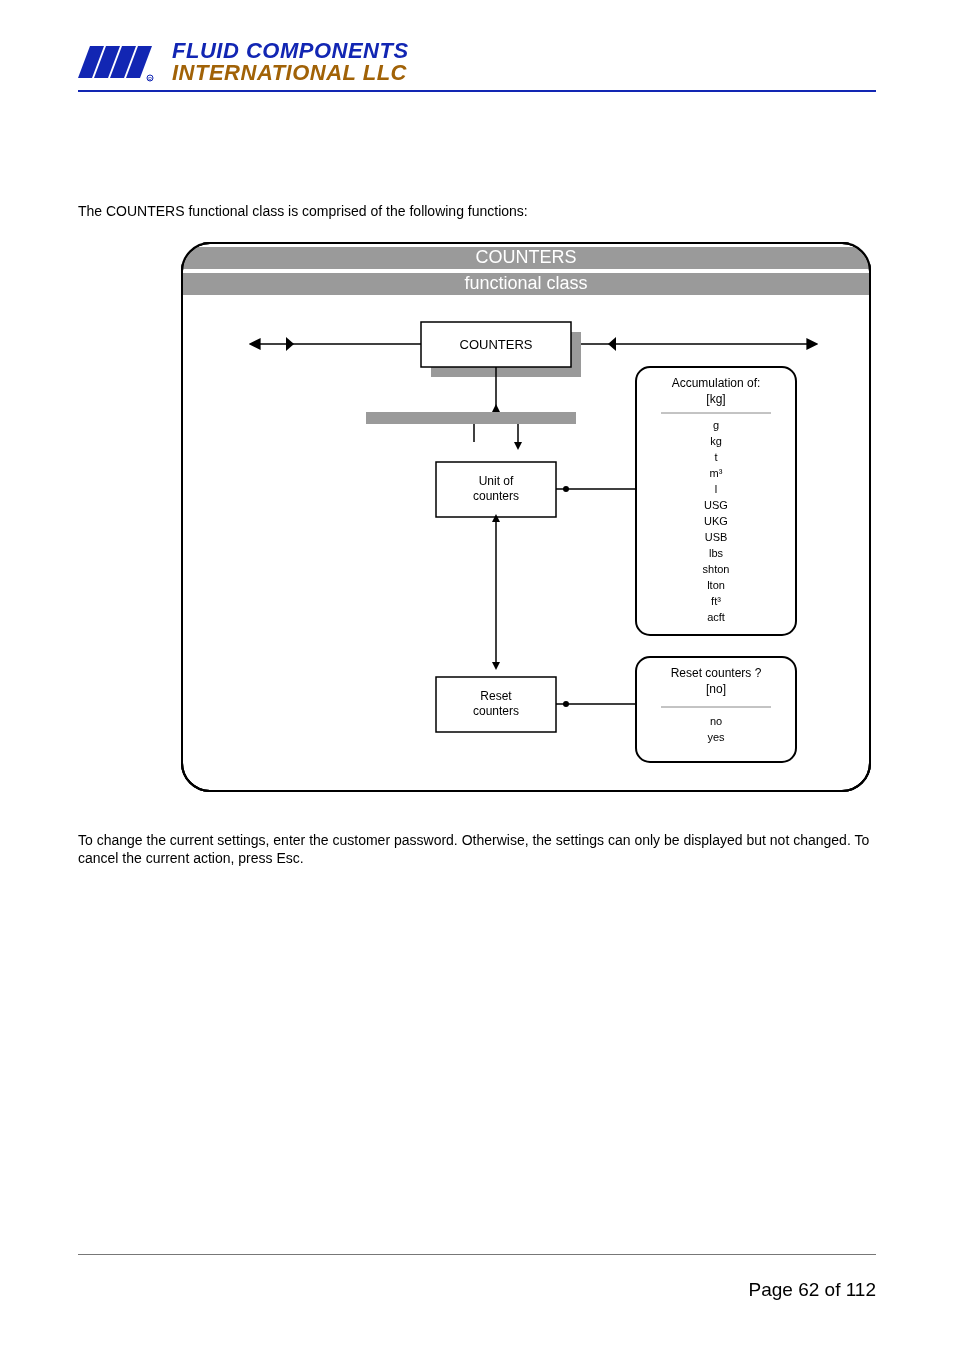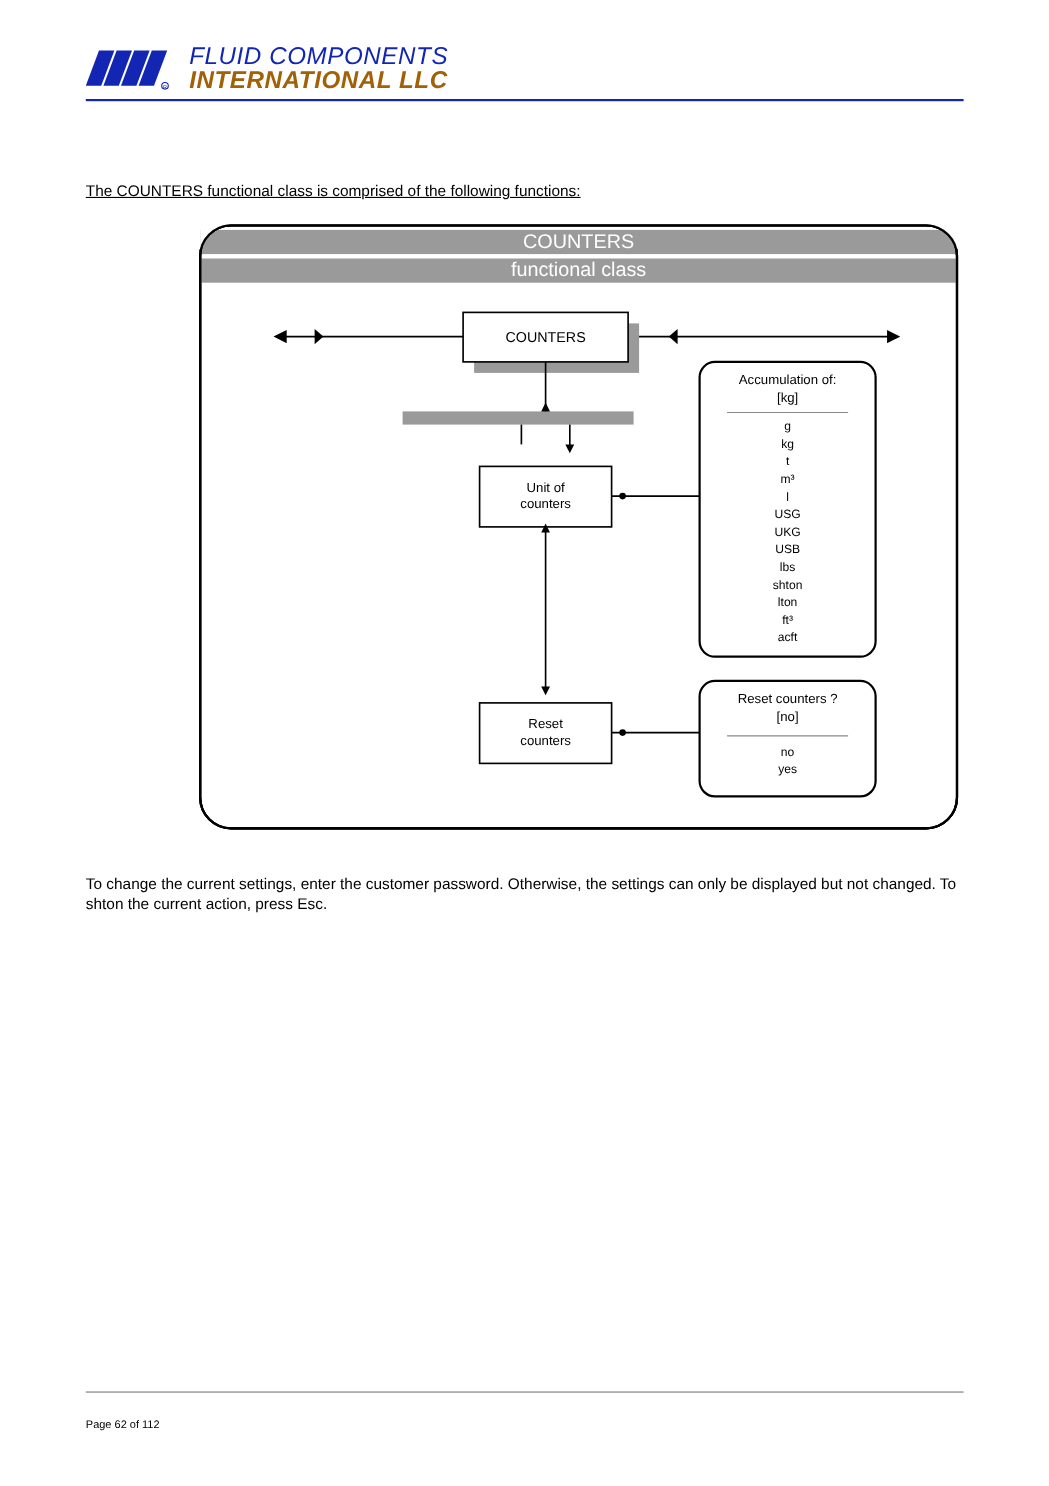--- a/index.html
+++ b/index.html
@@ -22,43 +22,42 @@
   .logo-row {
     display: flex;
     align-items: center;
     gap: 8px;
   }
   .logo-text {
     font-family: Arial, sans-serif;
   }
   .logo-top {
     font-size: 22px;
-    font-weight: 400;
+    font-weight: 700;
     color: #1226b3;
     letter-spacing: 0.5px;
     font-style: italic;
     line-height: 1;
   }
   .logo-bottom {
     font-size: 22px;
     font-weight: 900;
     color: #a16207;
     letter-spacing: 0.5px;
     font-style: italic;
     line-height: 1;
   }
   .header-rule {
     height: 2px;
     background: #1226b3;
     margin-top: 6px;
   }
   .intro {
-    margin-top: 73px;
+    margin-top: 111px;
     font-size: 14px;
-    text-decoration: underline;
   }
   .diagram-wrap {
     margin-top: 18px;
     margin-left: 40px;
     text-align: right;
   }
   .outro {
     margin-top: 30px;
     font-size: 14px;
     line-height: 1.3;
@@ -68,21 +67,22 @@
     bottom: 50px;
     left: 78px;
     right: 78px;
   }
   .footer-rule {
     height: 1px;
     background: #777;
     margin-bottom: 24px;
   }
   .footer-text {
-    font-size: 10px;
+    font-size: 19px;
+    text-align: right;
   }
 </style>
 </head>
 <body>
 
 <div class="page">
 
   <div class="header">
     <div class="logo-row">
       <svg width="86" height="44" viewBox="0 0 86 44">
@@ -187,20 +187,20 @@
       <text x="540" y="440" font-family="Arial" font-size="12" text-anchor="middle">Reset counters ?</text>
       <text x="540" y="456" font-family="Arial" font-size="12" text-anchor="middle">[no]</text>
       <line x1="485" y1="470" x2="595" y2="470" stroke="#888" stroke-width="1"></line>
       <text x="540" y="488" font-family="Arial" font-size="11" text-anchor="middle">no</text>
       <text x="540" y="504" font-family="Arial" font-size="11" text-anchor="middle">yes</text>
 
       <line x1="298" y1="205" x2="298" y2="440" stroke="none"></line>
     </svg>
   </div>
 
-  <div class="outro">To change the current settings, enter the customer password. Otherwise, the settings can only be displayed but not changed. To shton the current action, press Esc.</div>
+  <div class="outro">To change the current settings, enter the customer password. Otherwise, the settings can only be displayed but not changed. To cancel the current action, press Esc.</div>
 
   <div class="footer">
     <div class="footer-rule"></div>
     <div class="footer-text">Page 62 of 112</div>
   </div>
 
 </div>
 
 </body></html>

